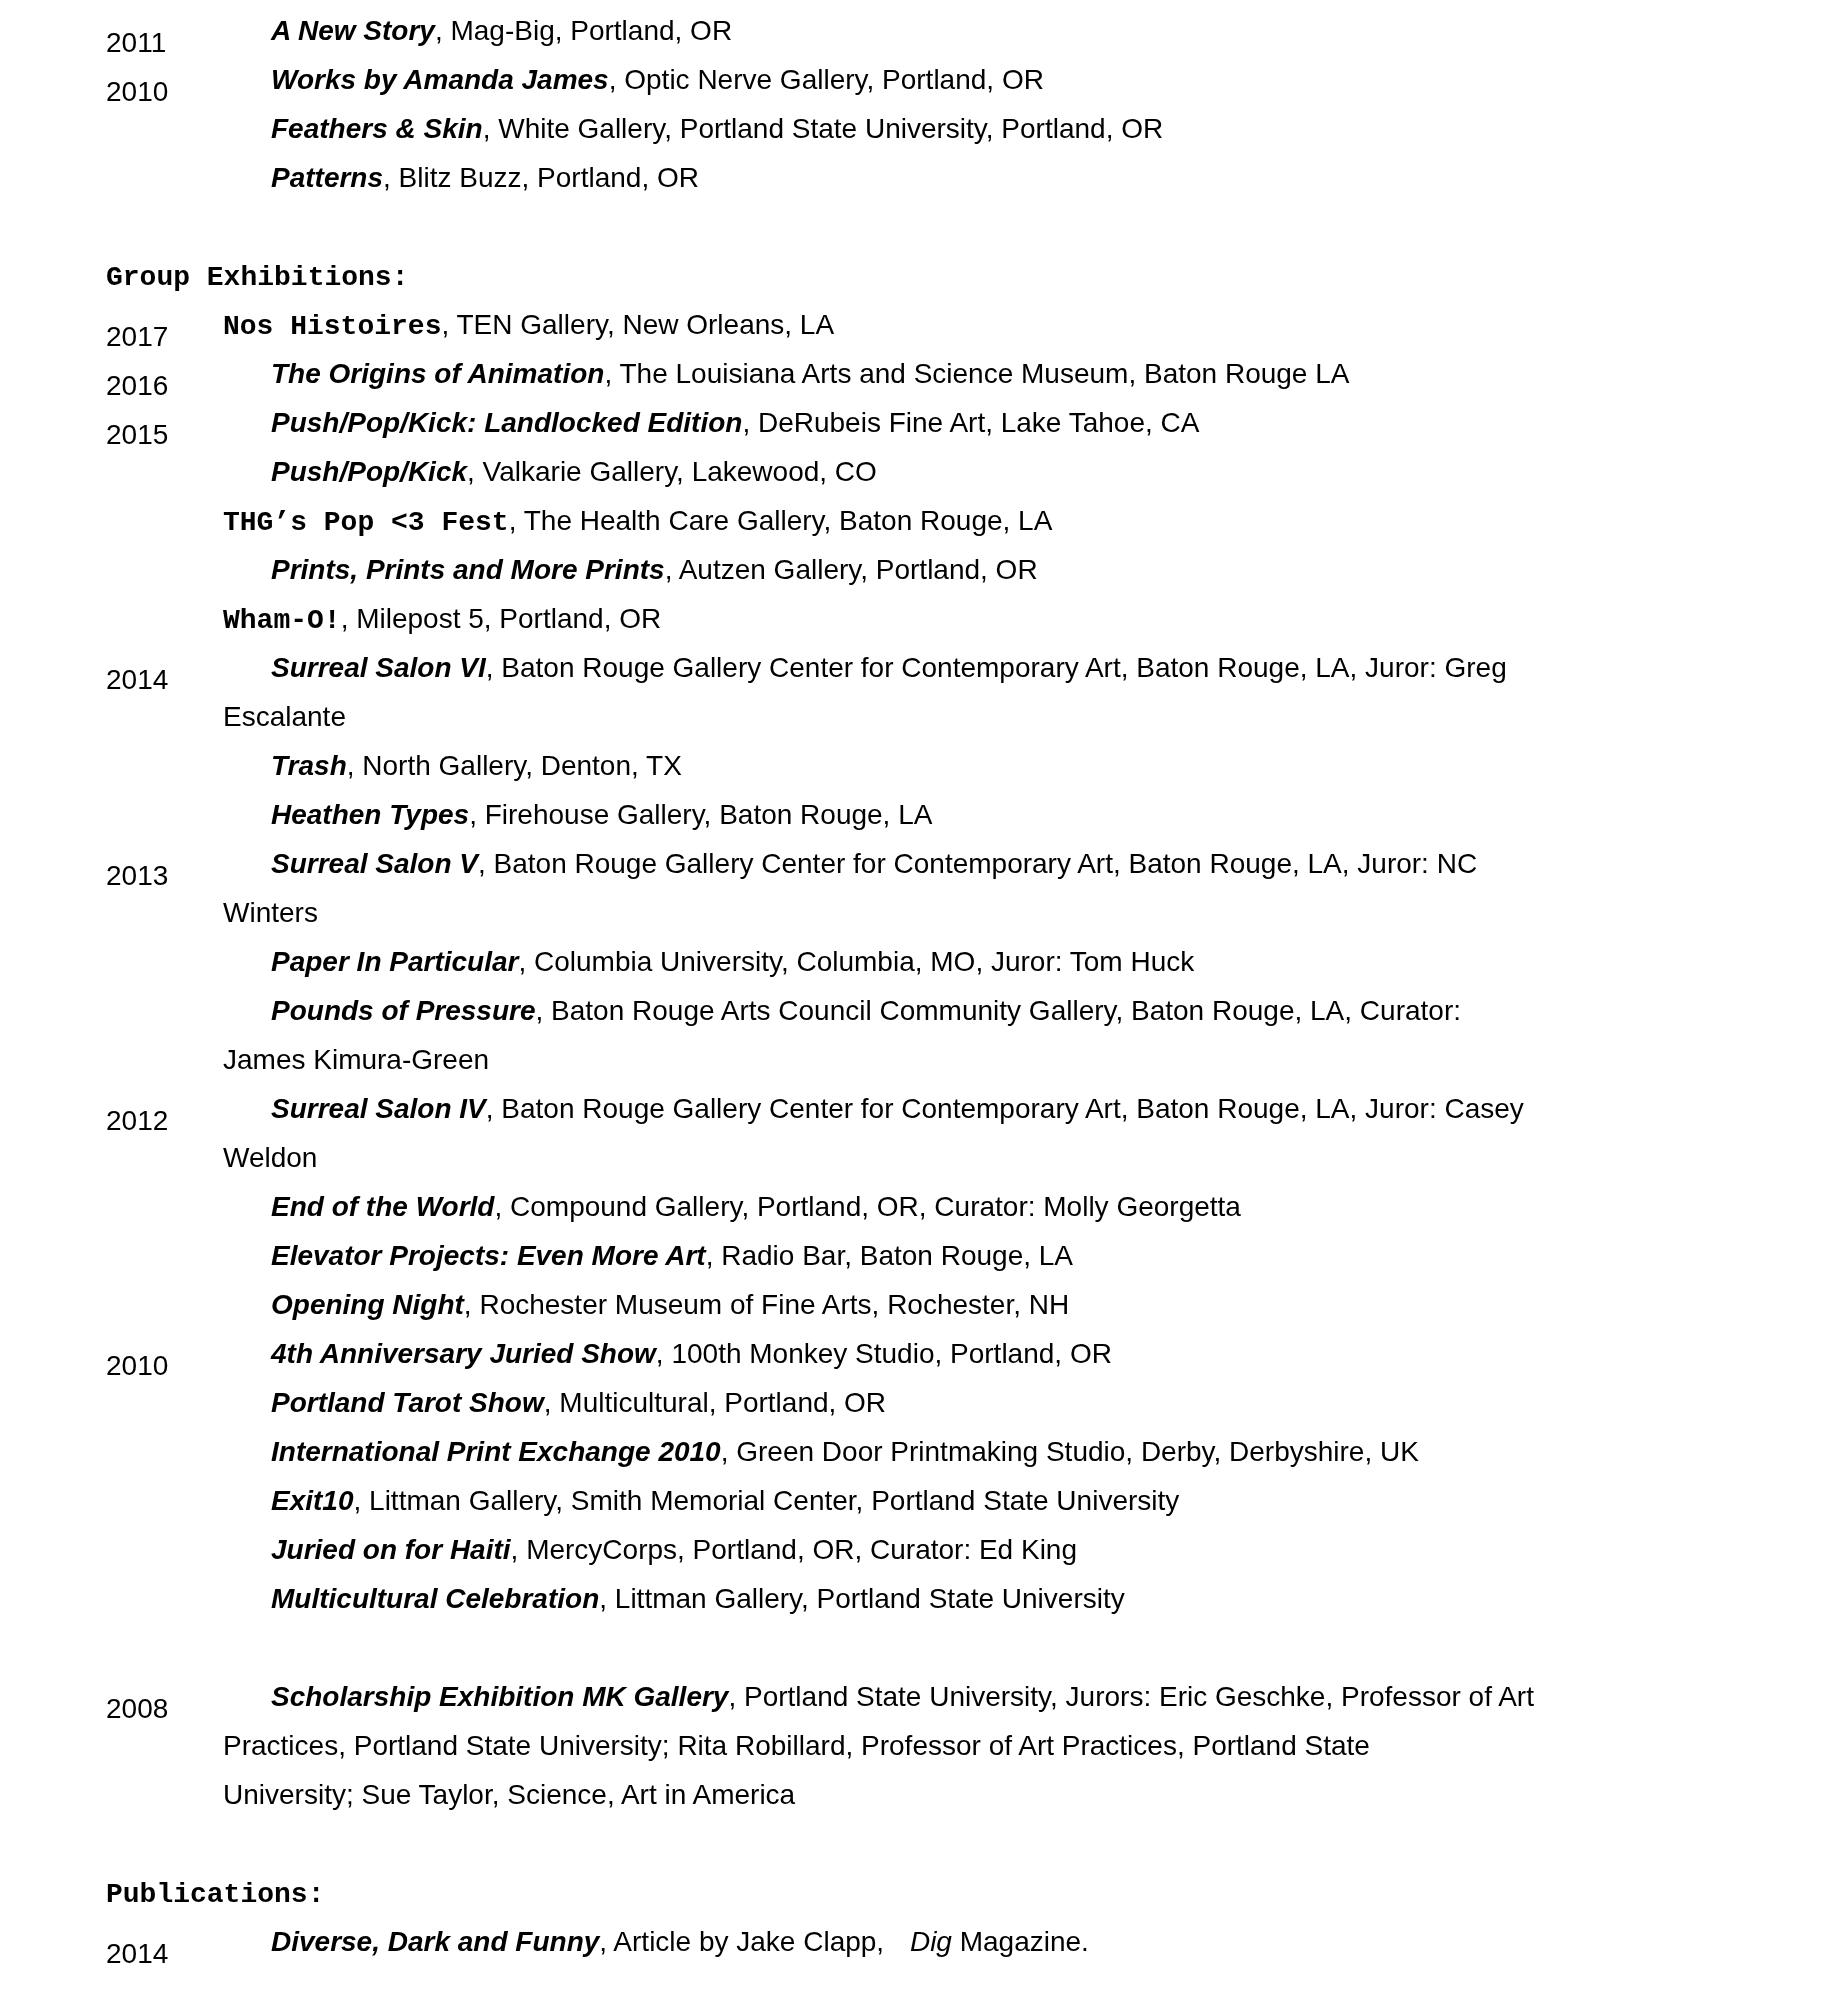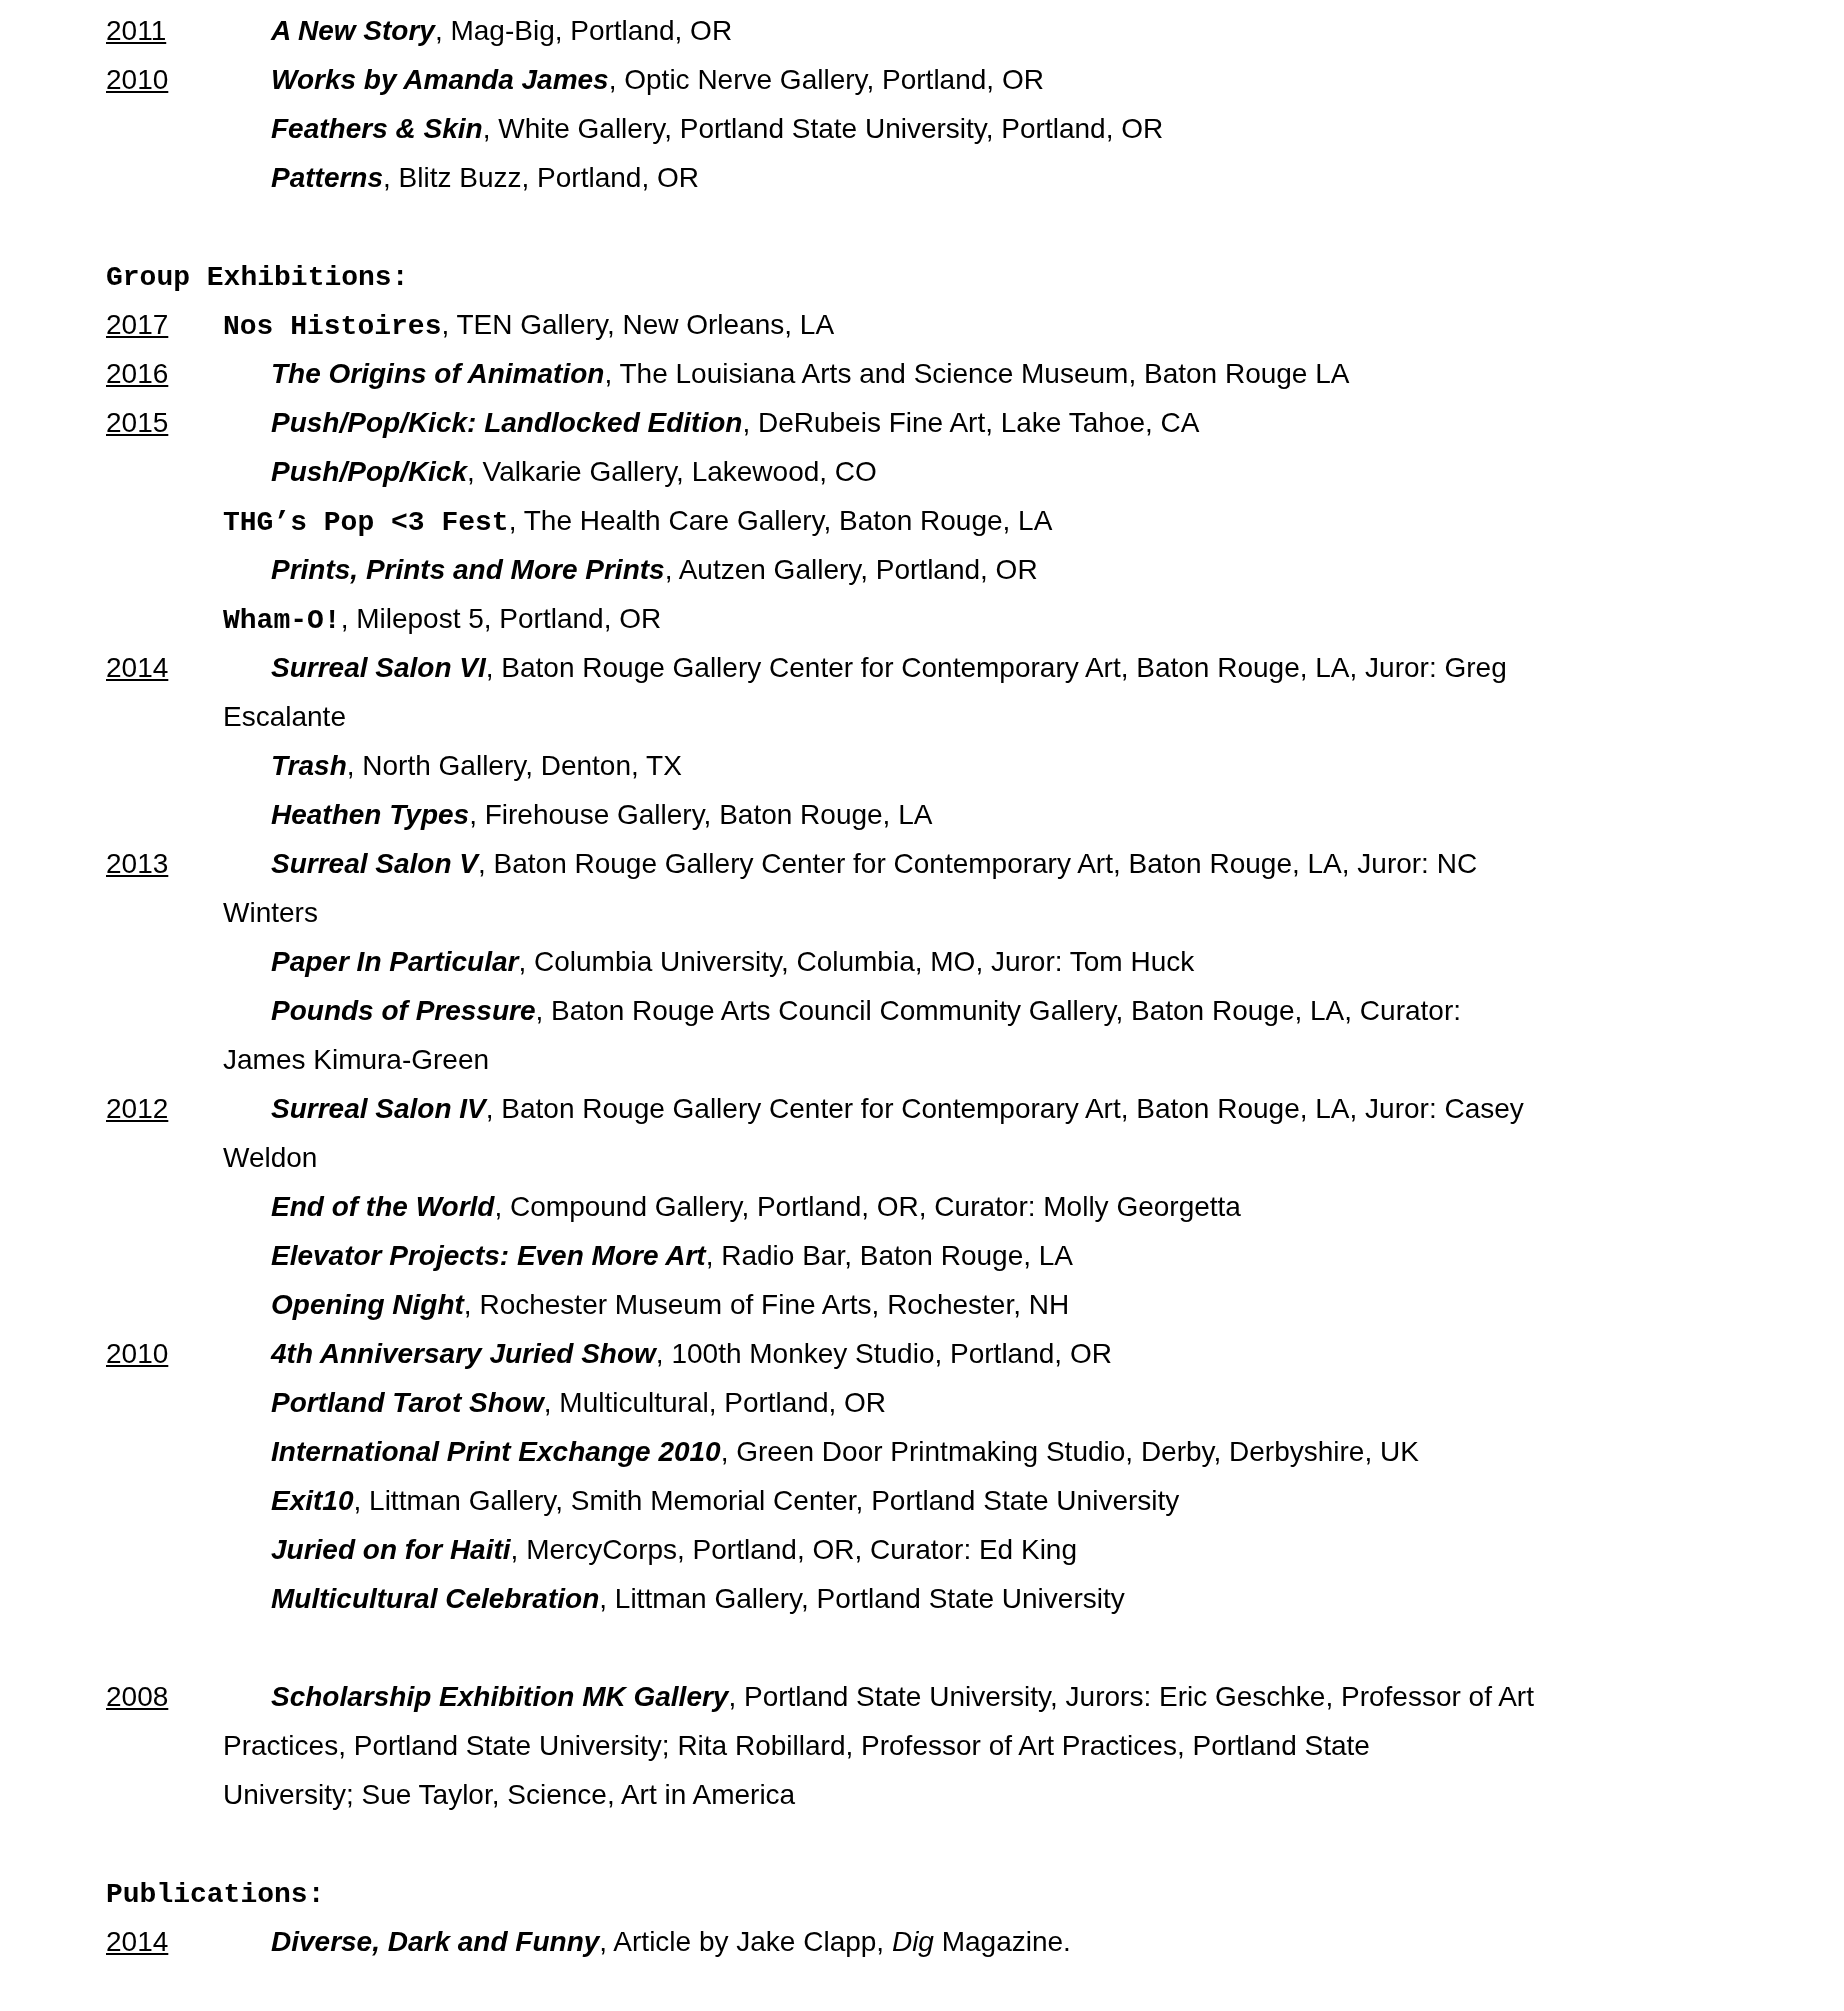--- a/index.html
+++ b/index.html
@@ -29,26 +29,25 @@
   }
   .line.heading-line {
     padding-left: 106px;
   }
   .line.blank-line {
     height: 49px;
   }
   .year {
     position: absolute;
     left: 106px;
-    top: 0;
-    text-decoration: underline;
+    top: 12px;
   }
   .seg-bi { font-weight: 700; font-style: italic; margin-left: 48px; }
   .seg-b  { font-weight: 700; font-family: Liberation Mono, monospace; }
-  .seg-i  { font-style: italic; }
+  .seg-i  { font-style: italic; margin-left: 18px; }
   .seg-r  { font-weight: 400; font-style: normal; }
 </style>
 </head>
 <body>
 
 <div class="page" style="background: rgb(255, 255, 255); color: rgb(0, 0, 0);">
     <div class="line entry-line"><span class="year seg-r">2011</span><span class="seg-bi">A New Story</span><span class="seg-r">, Mag-Big, Portland, OR</span></div>
     <div class="line entry-line"><span class="year seg-r">2010</span><span class="seg-bi">Works by Amanda James</span><span class="seg-r">, Optic Nerve Gallery, Portland, OR</span></div>
     <div class="line entry-line"><span class="seg-bi">Feathers &amp; Skin</span><span class="seg-r">, White Gallery, Portland State University, Portland, OR</span></div>
     <div class="line entry-line"><span class="seg-bi">Patterns</span><span class="seg-r">, Blitz Buzz, Portland, OR</span></div>

